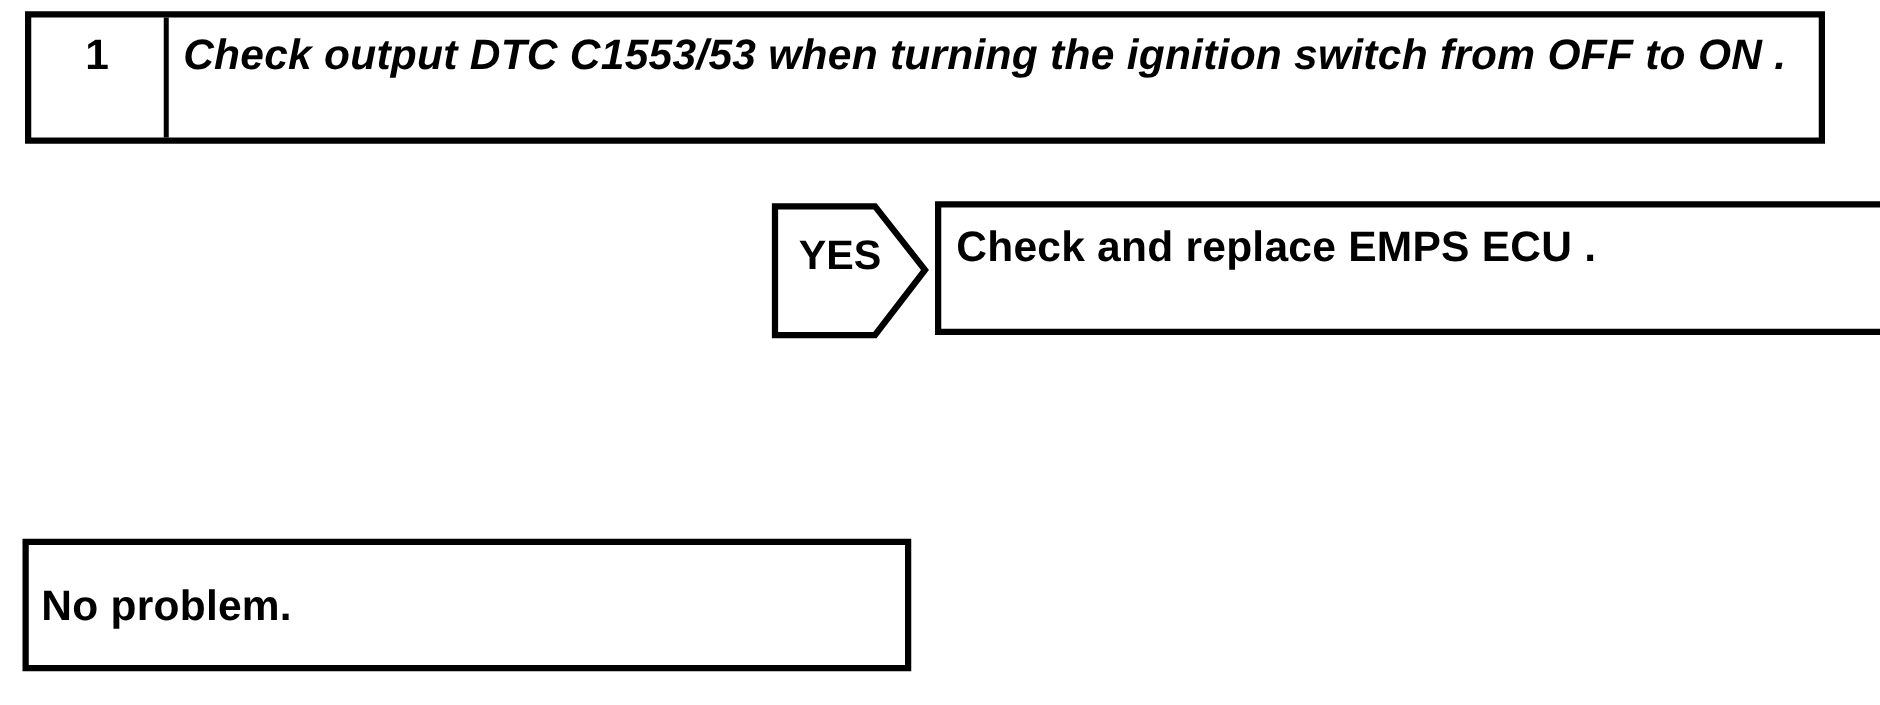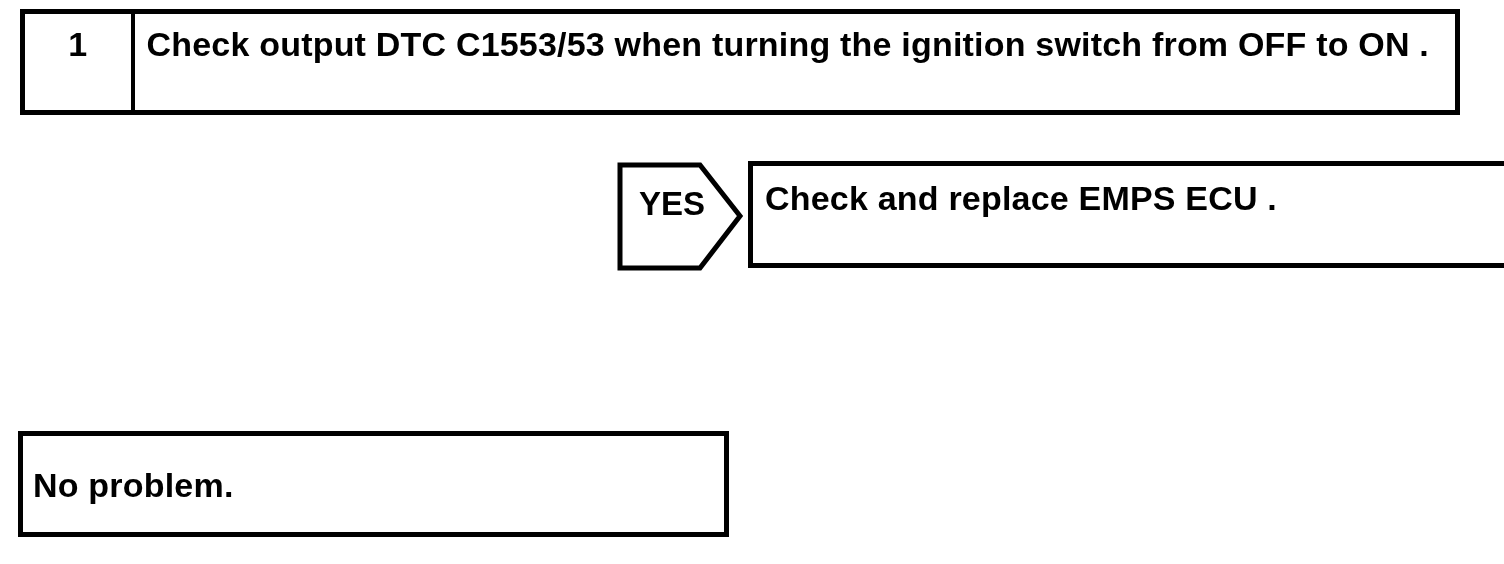--- a/index.html
+++ b/index.html
@@ -34,20 +34,21 @@
   .step-number {
     width:112px;
     border-right:4px solid var(--ink);
     text-align:center;
     padding-top:10px;
   }
   .step-text {
     flex:1;
     padding:10px 26px 0 12px;
     white-space:nowrap;
+    font-style:italic;
   }
 
   
   .connector { position:absolute; }
   .connector svg { position:absolute; left:0; top:0; display:block; }
   .connector .label {
     position:absolute;
     font-weight:700;
     font-size:33px;
     line-height:1.2;

